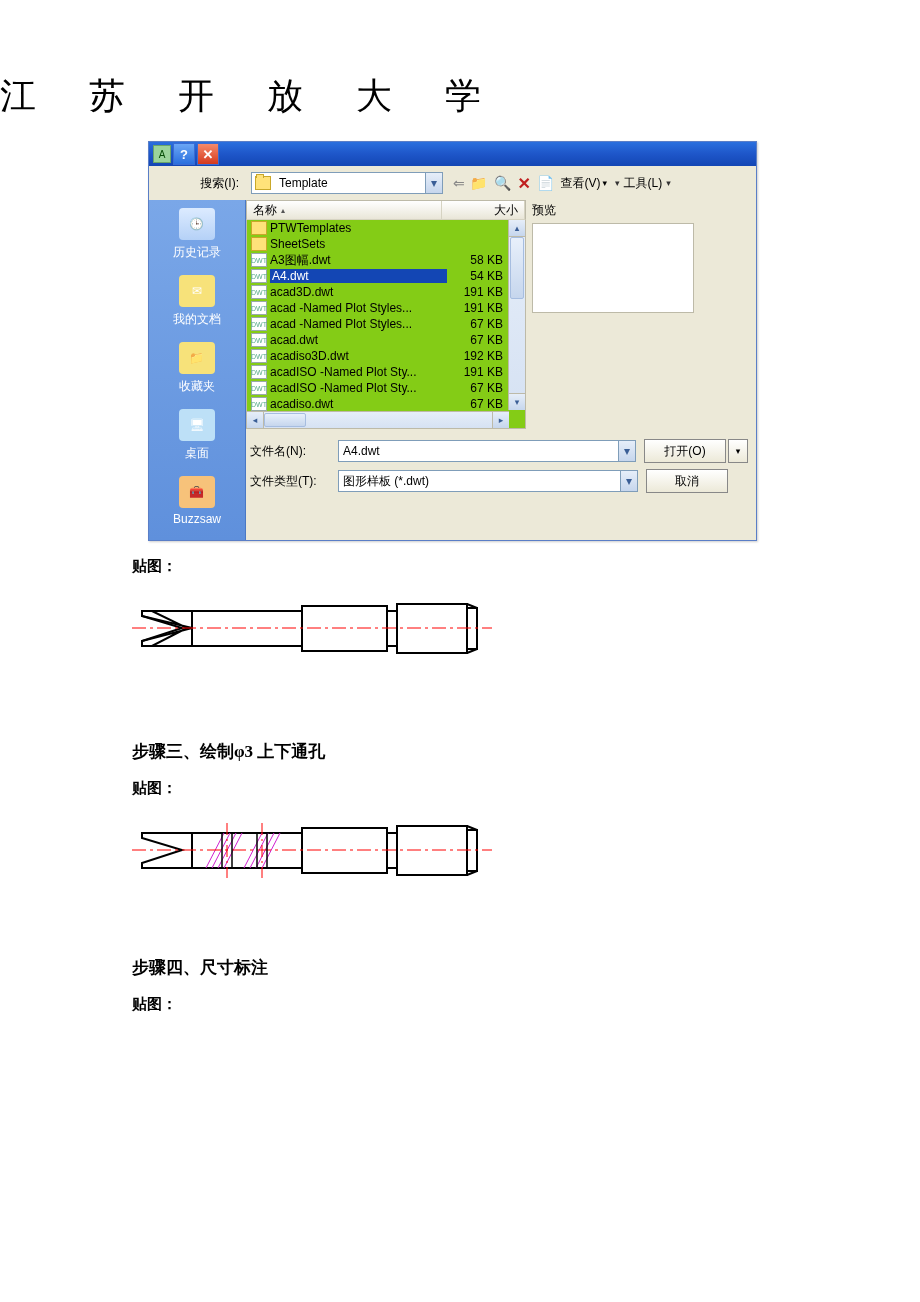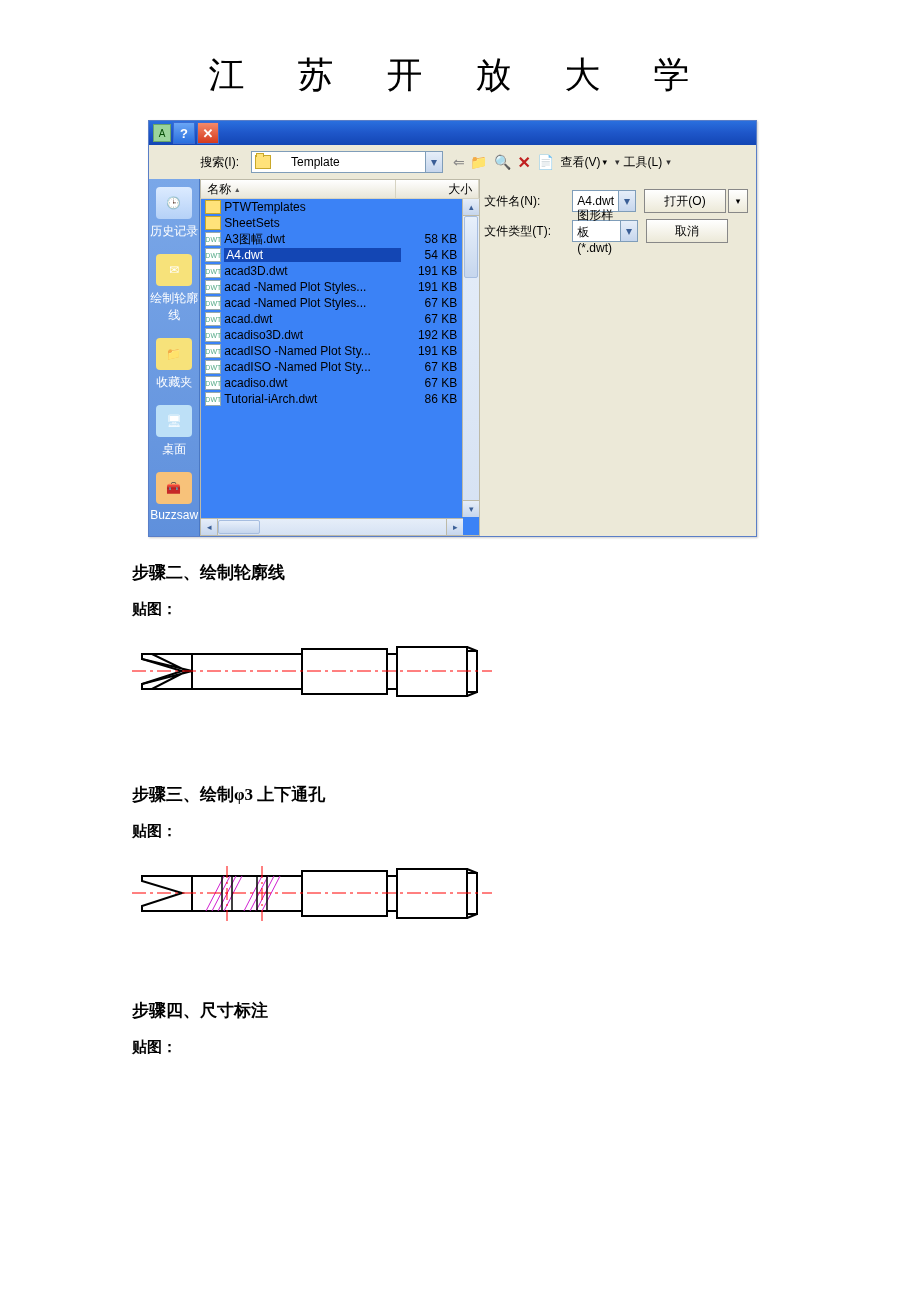--- a/index.html
+++ b/index.html
@@ -11,24 +11,24 @@
   }
   .page {
     width: 920px;
     min-height: 1302px;
     position: relative;
     padding: 0;
     box-sizing: border-box;
   }
   .page-title {
     font-size: 36px;
-    text-align: center;
+    text-align: left;
     letter-spacing: 22px;
     font-family: SimSun, "宋体", serif;
-    margin-top: 51px;
+    margin-top: 72px;
     margin-bottom: 20px;
   }
 
   
   .dialog {
     width: 607px;
     margin-left: 148px;
     border: 1px solid #5a7ec7;
     background: #ece9d8;
     font-family: Tahoma, SimSun, sans-serif;
@@ -90,21 +90,21 @@
     border: 1px solid #7f9db9;
   }
   .combo .text { flex:1; padding: 0 4px; }
   .combo .arrow {
     width: 16px; height: 100%;
     background: linear-gradient(#e6eef9,#c6d6ed);
     border-left: 1px solid #7f9db9;
     display:flex; align-items:center; justify-content:center;
     color: #3a5e96;
   }
-  .search-combo { width: 190px; gap: 12px; }
+  .search-combo { width: 190px; }
   .search-combo .folder-icon {
     width: 14px; height: 12px; margin-left: 3px; margin-right: 4px;
     background: #ffe27a;
     border: 1px solid #c9a82a;
     position: relative;
   }
   .search-combo .folder-icon:before {
     content:""; position:absolute; top:-3px; left:0;
     width: 6px; height: 3px; background:#ffe27a; border:1px solid #c9a82a; border-bottom: none;
   }
@@ -144,21 +144,21 @@
   }
   .pic.history { background: linear-gradient(#dcebff,#b5d1f7); }
   .pic.docs { background:#f7e27a; }
   .pic.fav  { background:#f7e27a; }
   .pic.desk { background:#bde0f7; }
   .pic.bz   { background:#f7c27a; }
 
   .right-pane {
     flex:1;
     display:flex;
-    flex-direction: row;
+    flex-direction: column;
     background: #ece9d8;
   }
   .list-preview-row { display: flex; }
   .list-col {
     width: 280px;
     display: flex; flex-direction: column;
     margin: 0 0 0 0;
   }
   .list-header {
     display: flex;
@@ -172,21 +172,21 @@
     padding: 0 6px;
     border-right: 1px solid #d6d3c2;
     font-size: 12px; color:#000;
   }
   .list-header .col.name { flex: 1; }
   .list-header .col.size { width: 70px; justify-content: flex-end; }
   .sort-tri { font-size:8px; margin-left:4px; color:#555; }
 
   .list-body {
     flex:1;
-    background: #3b82f6;
+    background: #84cc16;
     border: 1px solid #bdbaa8;
     border-top: none;
     height: 216px;
     overflow: hidden;
     position: relative;
   }
   .scrollbar {
     position: absolute; top:0; right:0; bottom:18px;
     width: 16px;
     background: linear-gradient(#e6eef9,#d6e2f3);
@@ -336,21 +336,21 @@
       </div>
 
       <div class="main-body">
         <div class="places">
           <div class="place">
             <div class="pic history">🕒</div>
             <div>历史记录</div>
           </div>
           <div class="place">
             <div class="pic docs">✉</div>
-            <div>绘制轮廓线</div>
+            <div>我的文档</div>
           </div>
           <div class="place">
             <div class="pic fav">📁</div>
             <div>收藏夹</div>
           </div>
           <div class="place">
             <div class="pic desk">🖥</div>
             <div>桌面</div>
           </div>
           <div class="place">
@@ -441,20 +441,24 @@
                   <div class="sb-btn">▴</div>
                   <div class="thumb"></div>
                   <div class="sb-btn bottom">▾</div>
                 </div>
                 <div class="hscroll">
                   <div class="hbtn">◂</div>
                   <div class="hthumb"></div>
                   <div class="hbtn right">▸</div>
                 </div>
               </div>
+            </div>
+            <div class="preview-col">
+              <div class="preview-label">预览</div>
+              <div class="preview-box"></div>
             </div>
           </div>
 
           <div class="bottom-rows">
             <div class="brow">
               <span class="blabel">文件名(N):</span>
               <div class="combo">
                 <span class="text">A4.dwt</span>
                 <span class="arrow">▾</span>
               </div>
@@ -469,21 +473,20 @@
               </div>
               <div class="xp-btn">取消</div>
               <div style="width:20px"></div>
             </div>
           </div>
         </div>
       </div>
     </div>
   </div>
 
-  <div class="body-text">步骤二、绘制轮廓线</div>
   <div class="body-text small-gap">贴图：</div>
   <div class="drawing-wrap">
     <svg width="380" height="120" viewBox="0 0 380 120">
       <g stroke="#000" stroke-width="2" fill="none">
 
         <path d="M10 30 L10 25 L20 25 L55 42 L20 60 L10 60 L10 55 L60 42 Z" fill="none"></path>
         <path d="M10 25 L10 30 L50 42 L10 55 L10 60 L60 60 L60 25 Z"></path>
 
         <path d="M60 25 L170 25 L170 60 L60 60 Z"></path>
         <path d="M170 20 L255 20 L255 65 L170 65 Z"></path>

